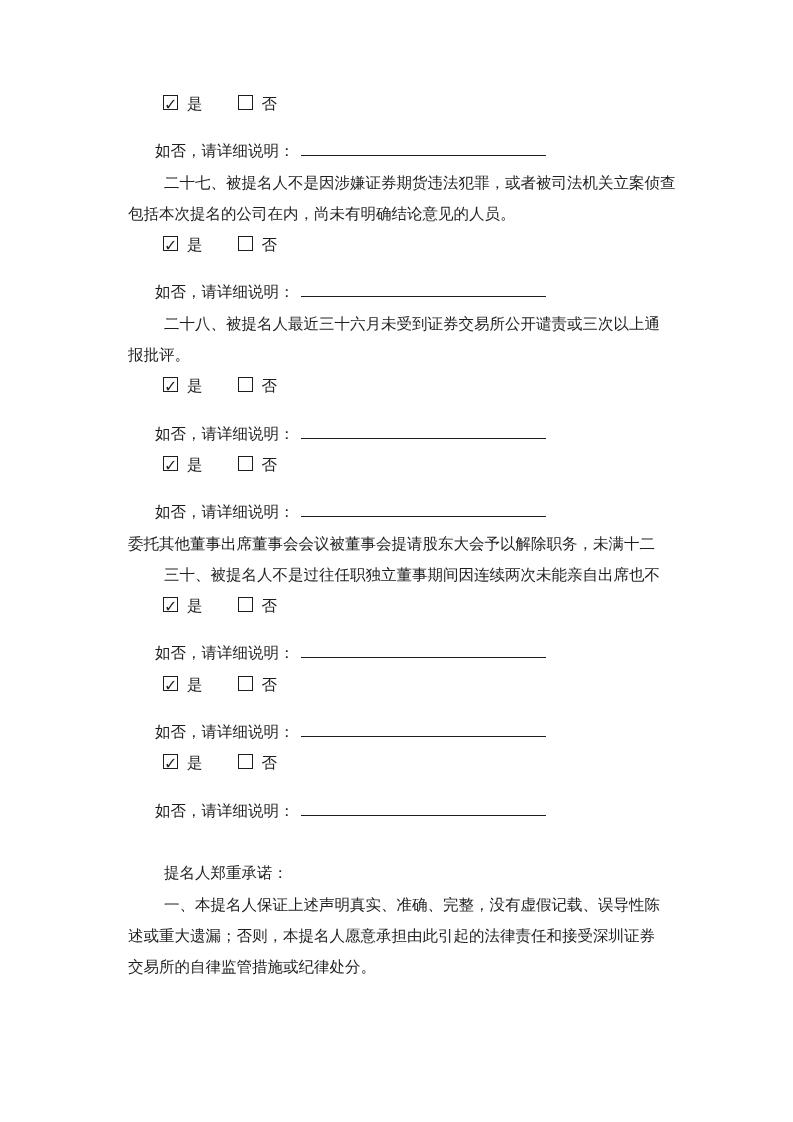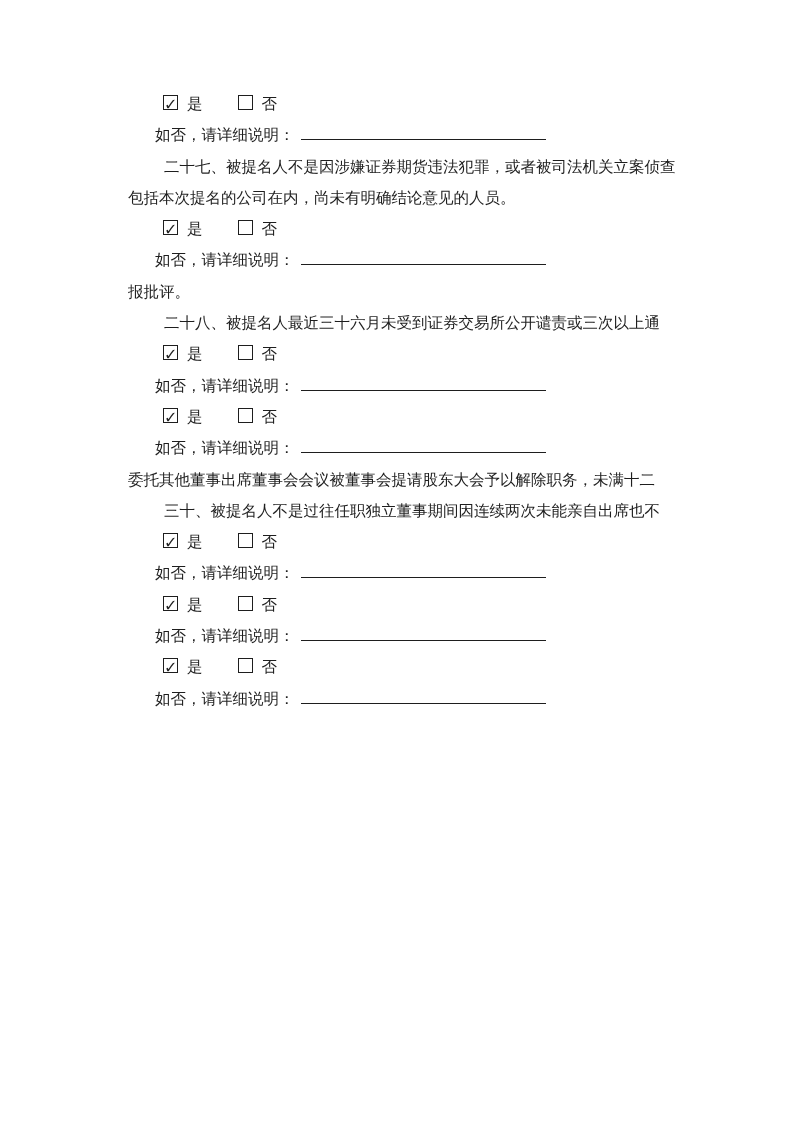--- a/index.html
+++ b/index.html
@@ -19,21 +19,21 @@
   .content {
     position: absolute;
     left: 128px; top: 88px;
     width: 545px;
     font-size: 15.5px;
     line-height: 31.3px;
   }
   .line { height: 31.3px; white-space: nowrap; }
   .first { padding-left: 36px; }   
   .check { padding-left: 35px; }   
-  .ask   { padding-left: 27px; }   
+  .ask   { padding-left: 27px; margin-top: 16px; }   
   .spacer { height: 31.3px; }
 
   
   .cb {
     display: inline-block;
     width: 13px; height: 13px;
     border: 1.6px solid #1e1e1e;
     vertical-align: -1px;
     position: relative;
     background: #ffffff;
@@ -78,22 +78,22 @@
       <div class="line">包括本次提名的公司在内，尚未有明确结论意见的人员。</div>
       <div class="line check">
         <span class="cb"><span class="tick">✓</span></span><span class="cbl">是</span><span class="cb nogroup"></span><span class="cbl">否</span>
       </div>
       <div class="line ask">
         <span>如否，请详细说明：</span><span class="blank"></span>
       </div>
     </section>
 
     <section>
+      <div class="line first">二十八、被提名人最近三十六月未受到证券交易所公开谴责或三次以上通</div>
       <div class="line">报批评。</div>
-      <div class="line first">二十八、被提名人最近三十六月未受到证券交易所公开谴责或三次以上通</div>
       <div class="line check">
         <span class="cb"><span class="tick">✓</span></span><span class="cbl">是</span><span class="cb nogroup"></span><span class="cbl">否</span>
       </div>
       <div class="line ask">
         <span>如否，请详细说明：</span><span class="blank"></span>
       </div>
     </section>
 
     <section>
       <div class="line check">
@@ -128,15 +128,21 @@
       <div class="line check">
         <span class="cb"><span class="tick">✓</span></span><span class="cbl">是</span><span class="cb nogroup"></span><span class="cbl">否</span>
       </div>
       <div class="line ask">
         <span>如否，请详细说明：</span><span class="blank"></span>
       </div>
     </section>
 
     <div class="spacer"></div>
 
+    <section>
+      <div class="line first">提名人郑重承诺：</div>
+      <div class="line first">一、本提名人保证上述声明真实、准确、完整，没有虚假记载、误导性陈</div>
+      <div class="line">述或重大遗漏；否则，本提名人愿意承担由此引起的法律责任和接受深圳证券</div>
+      <div class="line">交易所的自律监管措施或纪律处分。</div>
+    </section>
 
   </div>
 </div>
 
 </body></html>

